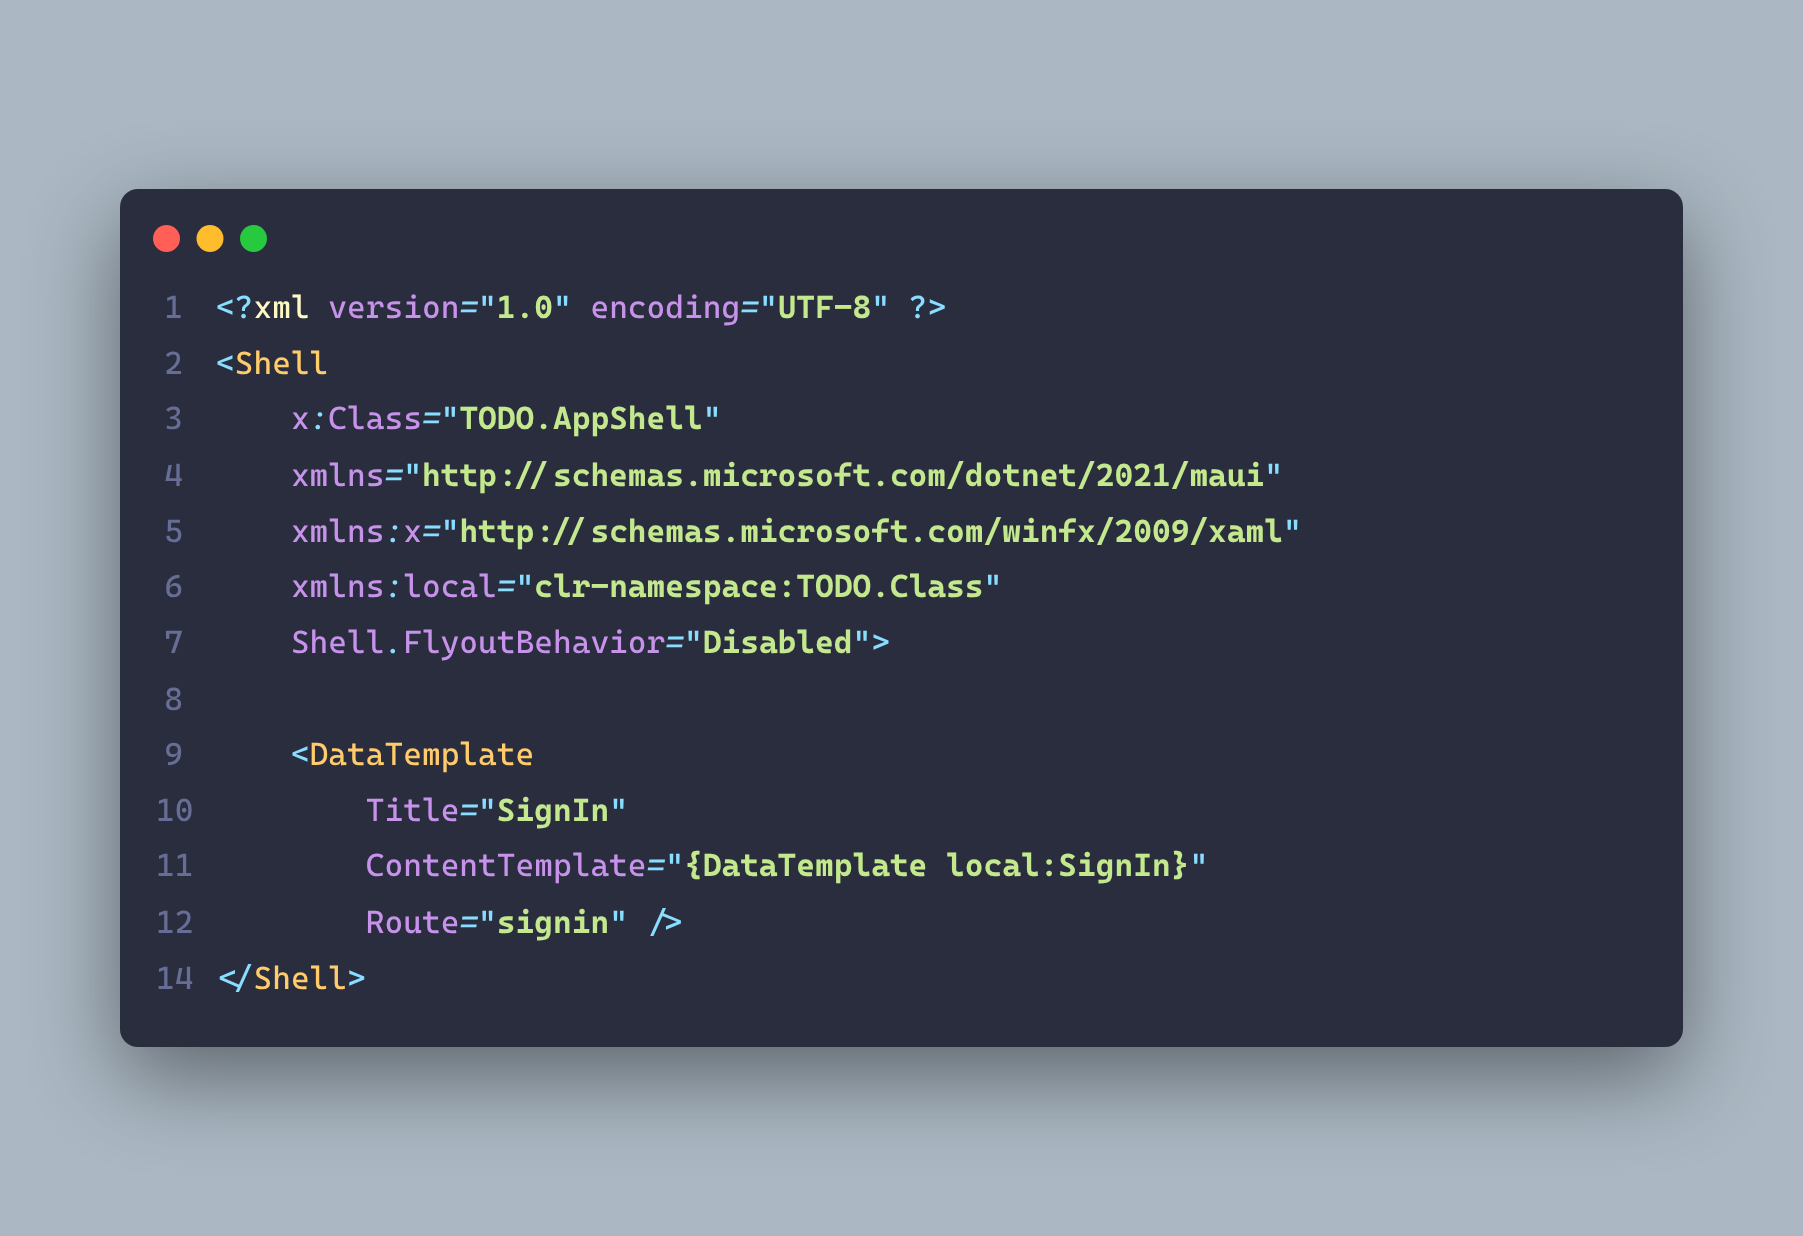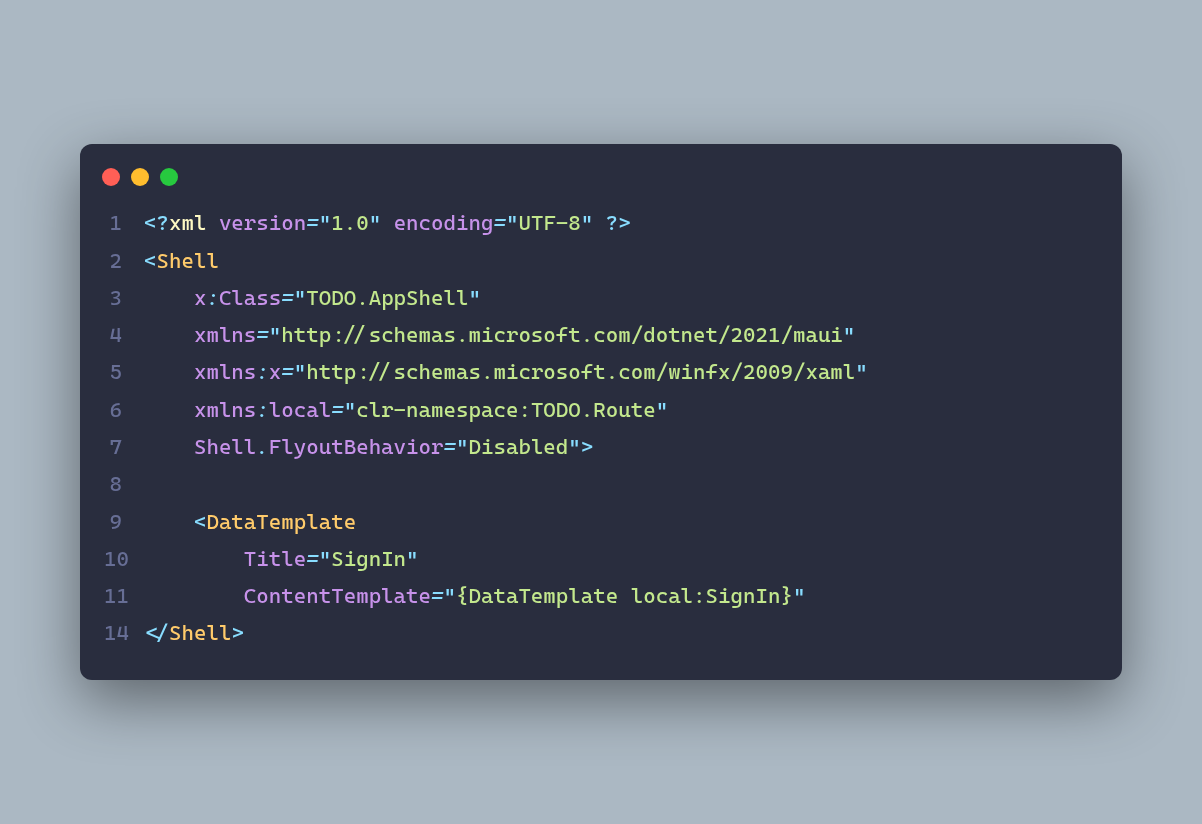--- a/index.html
+++ b/index.html
@@ -47,21 +47,21 @@
     color: #676e95;
     user-select: none;
     flex-shrink: 0;
     padding-right: 22px;
   }
   .content { flex: 1; }
   .pun { color: #89ddff; }   
   .tag { color: #ffcb6b; }   
   .attr { color: #c792ea; }
   .op  { color: #89ddff; font-style: italic; } 
-  .str { color: #c3e88d; }
+  .str { color: #c3e88d; font-weight: bold; }
   .pi  { color: #fef9c3; } 
 </style>
 </head>
 <body>
 
 <div class="window">
   <div class="titlebar">
     <div class="tl-btn red"></div>
     <div class="tl-btn yellow"></div>
     <div class="tl-btn green"></div>
@@ -89,21 +89,21 @@
       <span class="content">    <span class="attr">xmlns</span><span class="op">=</span><span class="pun">"</span><span class="str">http://schemas.microsoft.com/dotnet/2021/maui</span><span class="pun">"</span></span>
     </div>
 
     <div class="row">
       <span class="ln">5</span>
       <span class="content">    <span class="attr">xmlns</span><span class="op">:</span><span class="attr">x</span><span class="op">=</span><span class="pun">"</span><span class="str">http://schemas.microsoft.com/winfx/2009/xaml</span><span class="pun">"</span></span>
     </div>
 
     <div class="row">
       <span class="ln">6</span>
-      <span class="content">    <span class="attr">xmlns</span><span class="op">:</span><span class="attr">local</span><span class="op">=</span><span class="pun">"</span><span class="str">clr-namespace:TODO.Route</span><span class="pun">"</span></span>
+      <span class="content">    <span class="attr">xmlns</span><span class="op">:</span><span class="attr">local</span><span class="op">=</span><span class="pun">"</span><span class="str">clr-namespace:TODO.Class</span><span class="pun">"</span></span>
     </div>
 
     <div class="row">
       <span class="ln">7</span>
       <span class="content">    <span class="attr">Shell</span><span class="op">.</span><span class="attr">FlyoutBehavior</span><span class="op">=</span><span class="pun">"</span><span class="str">Disabled</span><span class="pun">"</span><span class="pun">&gt;</span></span>
     </div>
 
     <div class="row">
       <span class="ln">8</span>
       <span class="content"> </span>
@@ -117,20 +117,24 @@
     <div class="row">
       <span class="ln">10</span>
       <span class="content">        <span class="attr">Title</span><span class="op">=</span><span class="pun">"</span><span class="str">SignIn</span><span class="pun">"</span></span>
     </div>
 
     <div class="row">
       <span class="ln">11</span>
       <span class="content">        <span class="attr">ContentTemplate</span><span class="op">=</span><span class="pun">"</span><span class="str">{DataTemplate local:SignIn}</span><span class="pun">"</span></span>
     </div>
 
+    <div class="row">
+      <span class="ln">12</span>
+      <span class="content">        <span class="attr">Route</span><span class="op">=</span><span class="pun">"</span><span class="str">signin</span><span class="pun">"</span> <span class="pun">/&gt;</span></span>
+    </div>
 
 
     <div class="row">
       <span class="ln">14</span>
       <span class="content"><span class="pun">&lt;/</span><span class="tag">Shell</span><span class="pun">&gt;</span></span>
     </div>
 
   </div>
 </div>
 

